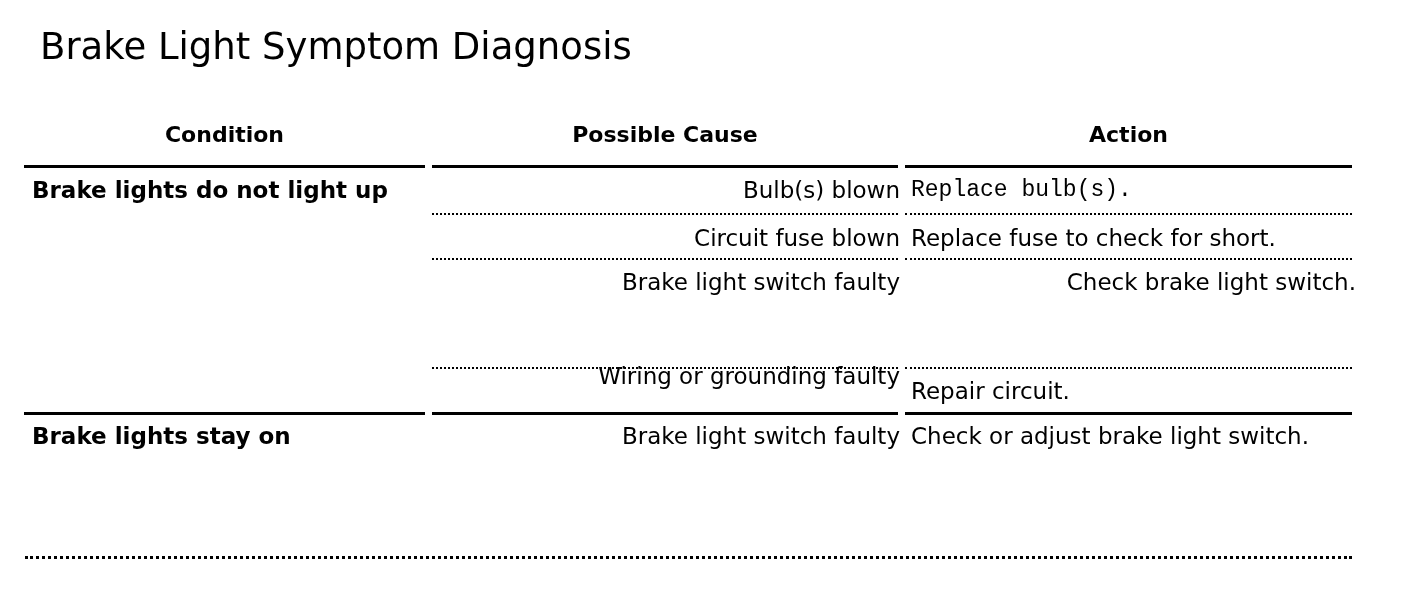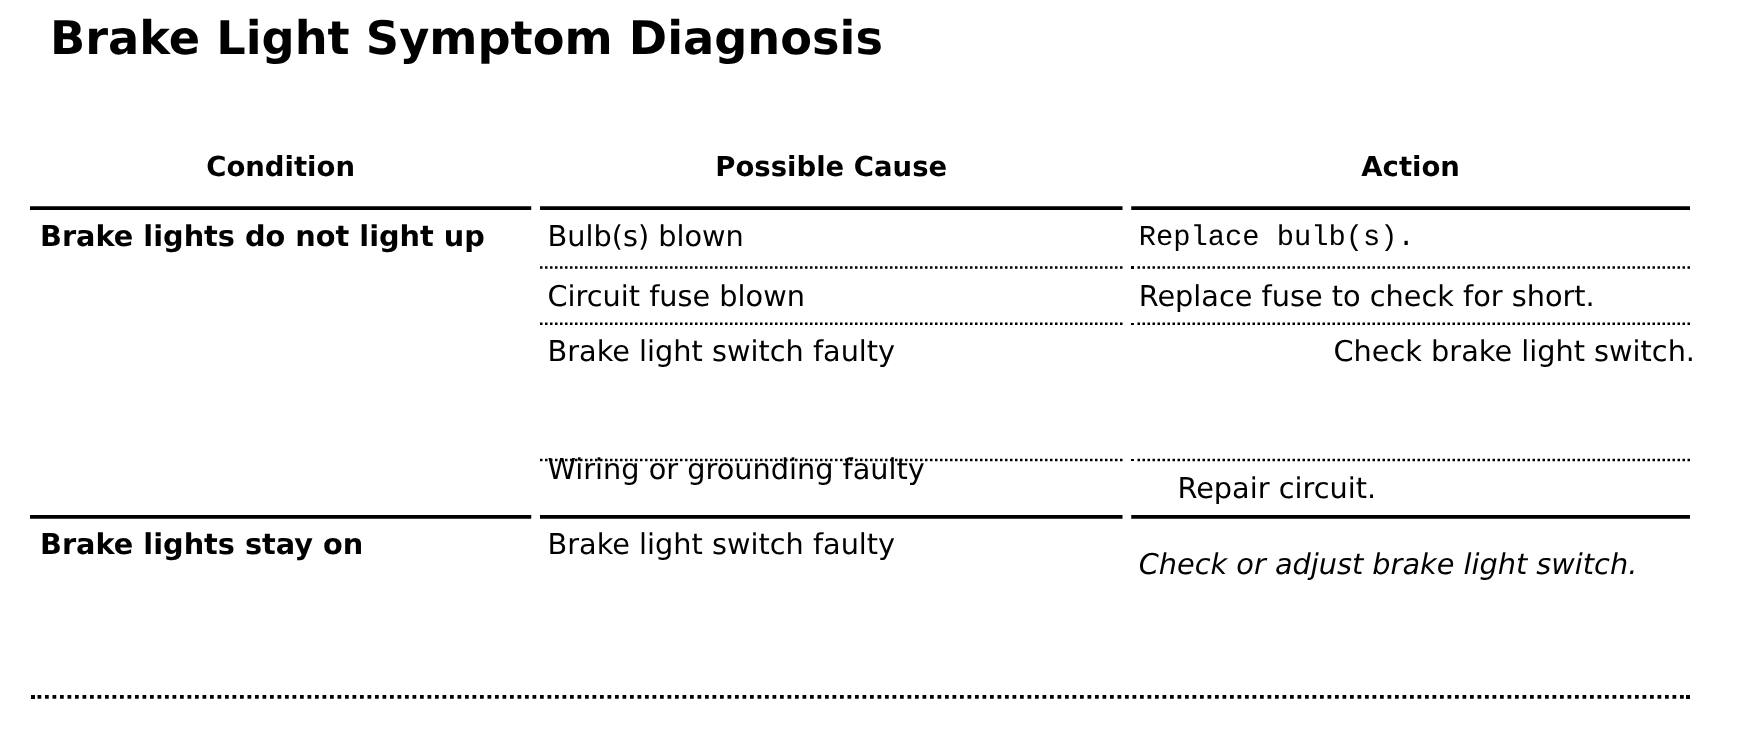--- a/index.html
+++ b/index.html
@@ -13,23 +13,23 @@
     font-family: "DejaVu Sans", sans-serif;
     color: #000000;
     position: relative;
     overflow: hidden;
   }
 
   
   .page-title {
     position: absolute;
     left: 40px;
-    top: 12px;
+    top: 28px;
     font-size: 37px;
-    font-weight: bold;
+    font-weight: normal;
     letter-spacing: 0px;
     line-height: 1;
     white-space: nowrap;
   }
 
   
   .table-wrap {
     position: absolute;
     left: 0;
     top: 0;
@@ -65,21 +65,21 @@
   
   .cell {
     position: absolute;
     font-size: 23px;
     line-height: 33px;
     font-weight: normal;
   }
   .cell.bold { font-weight: bold; }
 
   .cell.in-c { left: 32px;  width: 395px; }
-  .cell.in-p { left: 438px; width: 462px; }
+  .cell.in-p { left: 438px; width: 462px; text-align: right; }
   .cell.in-a { left: 911px; width: 445px; }
 
   
   .footer-rule {
     position: absolute;
     left: 25px;
     top: 556px;
     width: 1327px;
     height: 0;
     border-top: 3px dotted #000;
@@ -120,27 +120,27 @@
 
   <div class="cell in-p" style="top:266px;">Brake light switch faulty</div>
 
   <div class="cell in-a" style="top:266px;text-align:right;">Check brake light switch.</div>
 
   <div class="rule thin col-p" style="top:367px;"></div>
   <div class="rule thin col-a" style="top:367px;"></div>
 
   <div class="cell in-p" style="top:360px;">Wiring or grounding faulty</div>
 
-  <div class="cell in-a" style="top:375px;margin-left:31px;">Repair circuit.</div>
+  <div class="cell in-a" style="top:375px;">Repair circuit.</div>
 
   <div class="rule col-c" style="top:412px;"></div>
   <div class="rule col-p" style="top:412px;"></div>
   <div class="rule col-a" style="top:412px;"></div>
 
   <div class="cell bold in-c" style="top:420px;">Brake lights stay on</div>
 
   <div class="cell in-p" style="top:420px;">Brake light switch faulty</div>
 
-  <div class="cell in-a" style="top:436px;font-style:italic;">Check or adjust brake light switch.</div>
+  <div class="cell in-a" style="top:420px;">Check or adjust brake light switch.</div>
 
   <div class="footer-rule"></div>
 
 </div>
 
 </body></html>

